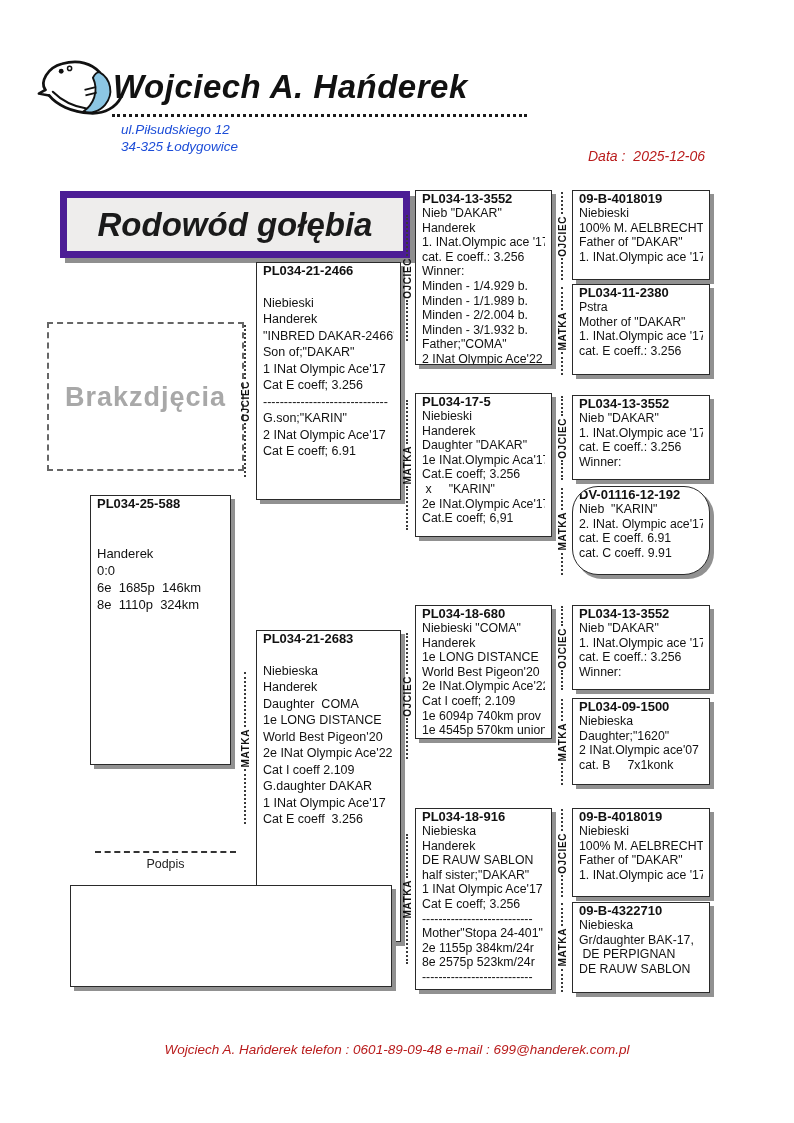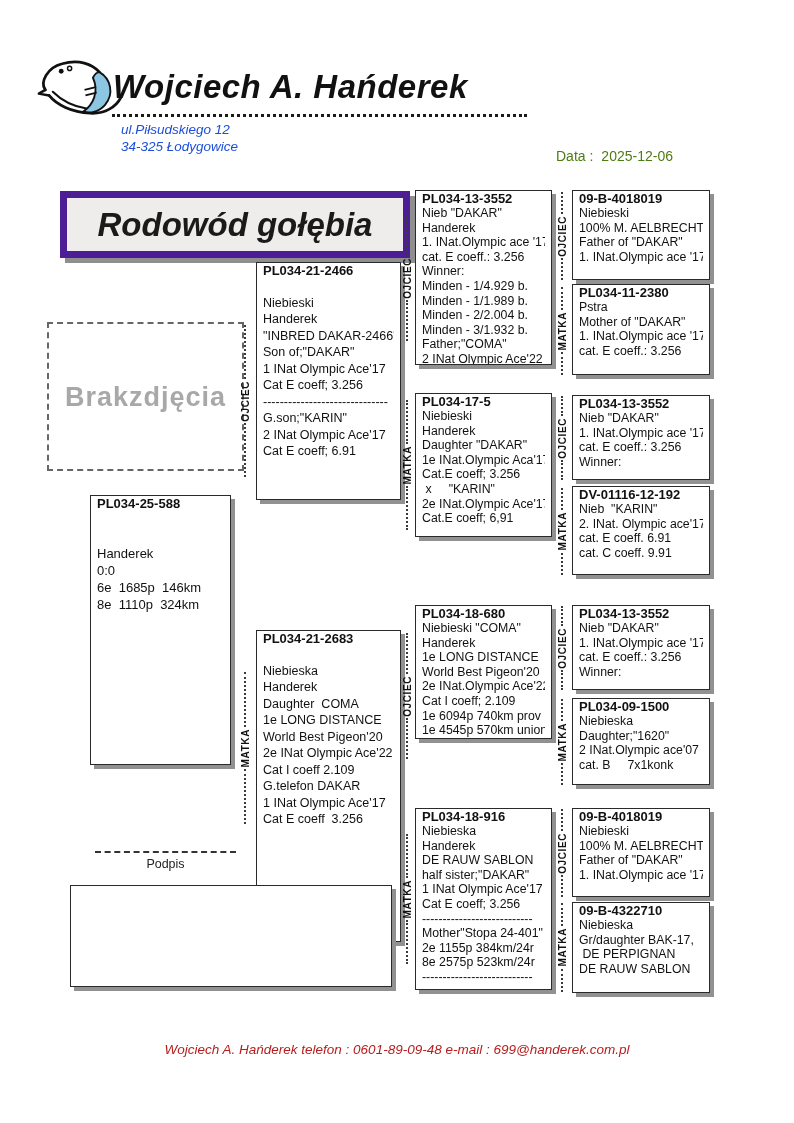--- a/index.html
+++ b/index.html
@@ -9,21 +9,21 @@
   }
   
   .logo{position:absolute;left:36px;top:52px;width:112px;height:72px;}
   .owner-name{
     position:absolute;left:113px;top:68px;width:520px;
     font-size:33px;font-weight:bold;font-style:italic;letter-spacing:.5px;white-space:nowrap;
   }
   .name-underline{position:absolute;left:112px;top:114px;width:415px;border-bottom:3px dotted #1a1a1a;}
   .addr{position:absolute;left:121px;font-size:13.5px;font-style:italic;color:#1d4ed8;}
   .addr1{top:122px;} .addr2{top:139px;}
-  .date-line{position:absolute;left:556px;top:148px;font-size:14px;color:#4d7c0f;}
+  .date-line{position:absolute;left:588px;top:148px;font-size:14px;font-style:italic;color:#b91c1c;}
   .date-line .lbl{margin-right:8px;}
   
   .title-box{
     position:absolute;left:60px;top:191px;width:336px;height:53px;
     background:#eeedec;border:7px solid #4c1d95;box-shadow:5px 5px 0 #8f8f8f;
     display:flex;align-items:center;justify-content:center;
   }
   .title-box span{font-size:33px;font-weight:bold;font-style:italic;color:#1a1a1a;white-space:nowrap;}
   
   .photo-box{
@@ -44,21 +44,21 @@
   .b-subject{left:90px;top:495px;width:141px;height:270px;}
   .b-father{left:256px;top:262px;width:145px;height:238px;}
   .b-mother{left:256px;top:630px;width:145px;height:312px;}
   .b-ff{left:415px;top:190px;width:137px;height:175px;}
   .b-fm{left:415px;top:393px;width:137px;height:144px;}
   .b-mf{left:415px;top:605px;width:137px;height:134px;}
   .b-mm{left:415px;top:808px;width:137px;height:182px;}
   .b-fff{left:572px;top:190px;width:138px;height:90px;}
   .b-ffm{left:572px;top:284px;width:138px;height:91px;}
   .b-fmf{left:572px;top:395px;width:138px;height:85px;}
-  .b-fmm{left:572px;top:486px;width:138px;height:89px;}
+  .b-fmm{left:572px;top:486px;width:138px;height:89px;border-radius:26px;}
   .b-mff{left:572px;top:605px;width:138px;height:85px;}
   .b-mfm{left:572px;top:698px;width:138px;height:87px;}
   .b-mmf{left:572px;top:808px;width:138px;height:89px;}
   .b-mmm{left:572px;top:902px;width:138px;height:91px;}
   
   .vlabel{position:absolute;width:16px;display:flex;flex-direction:column;align-items:center;}
   .vlabel .dots{flex:1;width:0;border-left:2px dotted #3a3a3a;min-height:6px;}
   .vlabel .vtext{
     writing-mode:vertical-rl;transform:rotate(180deg);
     font-size:10px;font-weight:bold;letter-spacing:.6px;color:#111;padding:2px 0;
@@ -147,21 +147,21 @@
     <div class="ring">PL034-21-2683</div>
     <div>
         <div class="bline">&nbsp;</div>
         <div class="bline">Niebieska</div>
         <div class="bline">Handerek</div>
         <div class="bline">Daughter  COMA</div>
         <div class="bline">1e LONG DISTANCE</div>
         <div class="bline">World Best Pigeon'20</div>
         <div class="bline">2e INat Olympic Ace'22</div>
         <div class="bline">Cat I coeff 2.109</div>
-        <div class="bline">G.telefon DAKAR</div>
+        <div class="bline">G.daughter DAKAR</div>
         <div class="bline">1 INat Olympic Ace'17</div>
         <div class="bline">Cat E coeff  3.256</div>
       </div>
   </div>
 
   <div class="pbox g3 b-ff">
     <div class="ring">PL034-13-3552</div>
     <div>
         <div class="bline">Nieb "DAKAR"</div>
         <div class="bline">Handerek</div>

